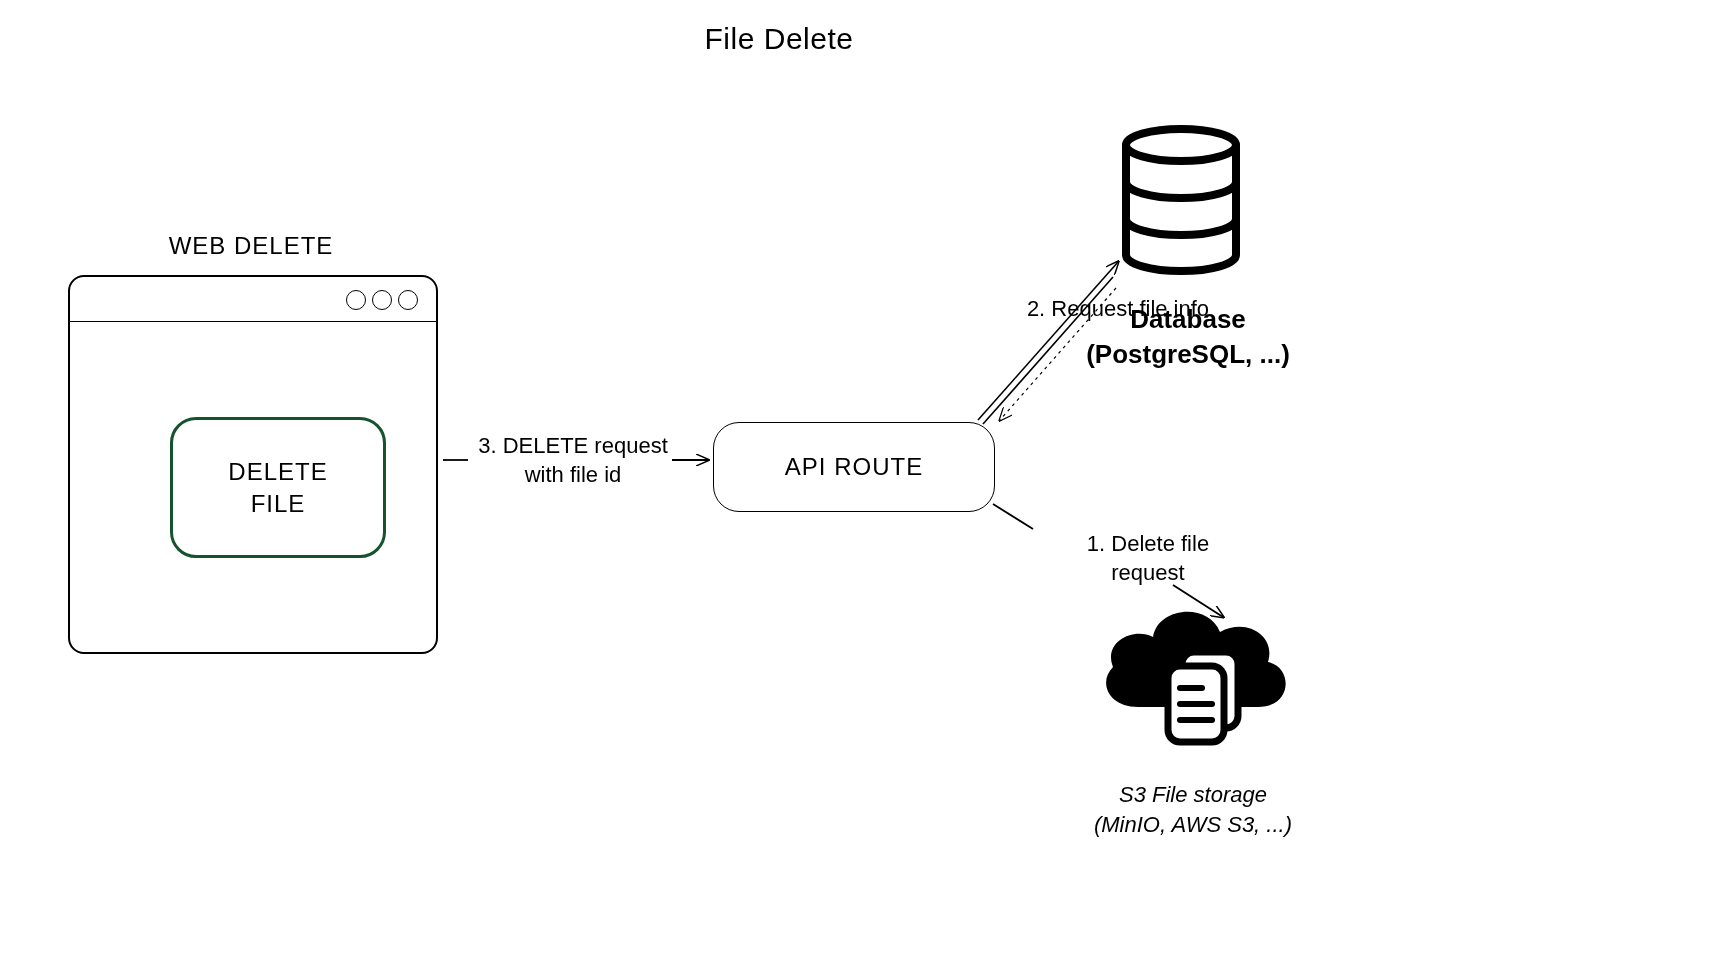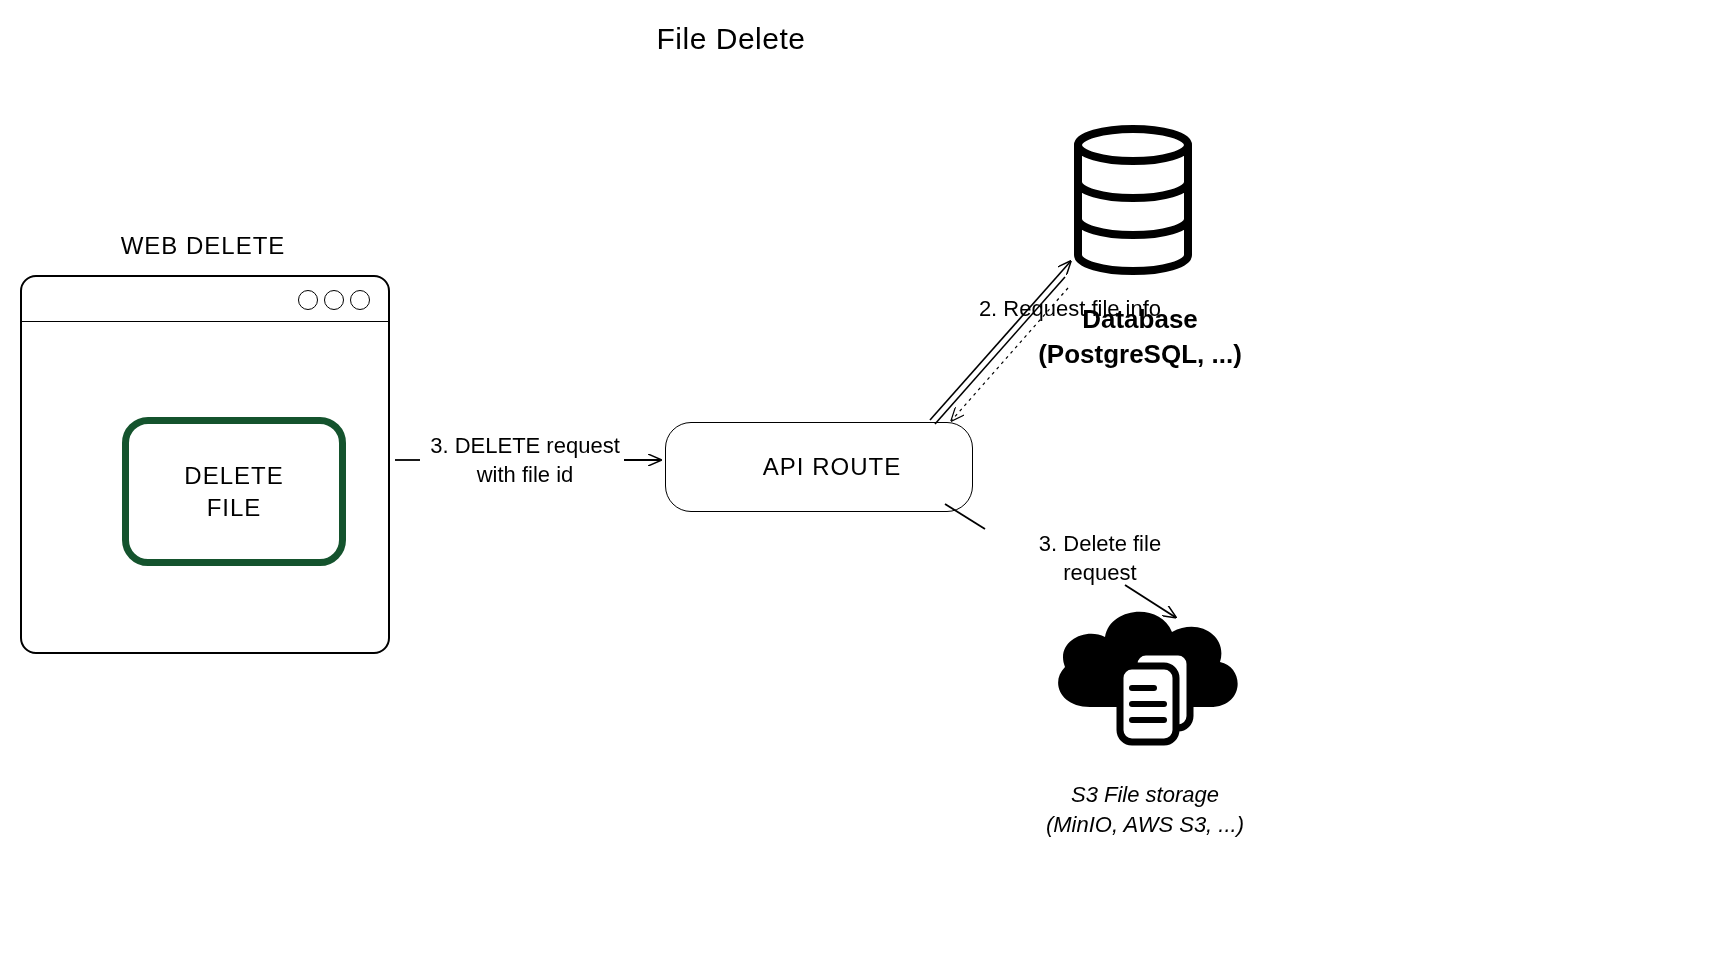--- a/index.html
+++ b/index.html
@@ -6,20 +6,21 @@
     margin: 0;
     padding: 0;
     background: #ffffff;
     font-family: Arial, Helvetica, sans-serif;
     color: #000000;
   }
   .canvas {
     position: relative;
     width: 1462px;
     height: 956px;
+    margin-left: 48px;
   }
   .title {
     position: absolute;
     top: 22px;
     left: 0;
     width: 100%;
     text-align: center;
     font-size: 30px;
     letter-spacing: 0.5px;
   }
@@ -63,21 +64,21 @@
     border: 1.5px solid #000;
     border-radius: 50%;
     display: inline-block;
   }
   .delete-file-btn {
     position: absolute;
     left: 100px;
     top: 140px;
     width: 210px;
     height: 135px;
-    border: 7px solid #14532d;
+    border: 3px solid #14532d;
     border-radius: 26px;
     display: flex;
     align-items: center;
     justify-content: center;
     text-align: center;
     font-size: 24px;
     line-height: 1.3;
     letter-spacing: 1px;
     white-space: pre-line;
   }
@@ -88,21 +89,20 @@
     top: 422px;
     width: 280px;
     height: 88px;
     border: 1.5px solid #000;
     border-radius: 26px;
     display: flex;
     align-items: center;
     justify-content: center;
     font-size: 24px;
     letter-spacing: 1px;
-    padding-left: 26px;
   }
   
   .edge-label {
     position: absolute;
     font-size: 22px;
     text-align: center;
     line-height: 1.3;
     white-space: pre-line;
   }
   .edge1-label { left: 410px; top: 432px; width: 230px; }
@@ -174,21 +174,21 @@
     <div class="browser-topbar-line"></div>
     <div class="delete-file-btn">DELETE
 FILE</div>
   </div>
 
   <div class="api-box">API ROUTE</div>
 
   <div class="edge-label edge1-label">3. DELETE request
 with file id</div>
   <div class="edge-label edge2-label">2. Request file info</div>
-  <div class="edge-label edge3-label">3. Delete file
+  <div class="edge-label edge3-label">1. Delete file
 request</div>
 
   <svg class="db-icon" viewBox="0 0 122 150">
     <g fill="none" stroke="#000" stroke-width="8">
       <ellipse cx="61" cy="20" rx="55" ry="16"></ellipse>
       <path d="M6,20 V130 a55,16 0 0 0 110,0 V20"></path>
       <path d="M6,57 a55,16 0 0 0 110,0"></path>
       <path d="M6,94 a55,16 0 0 0 110,0"></path>
     </g>
   </svg>

